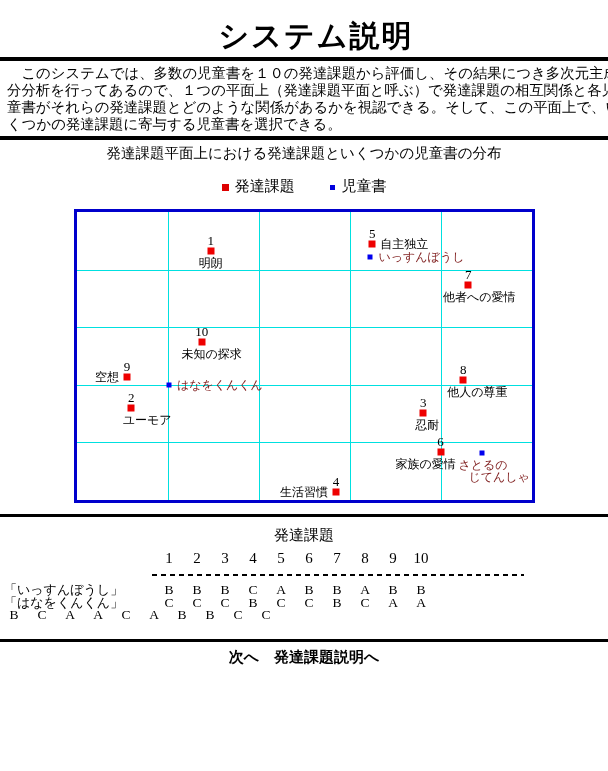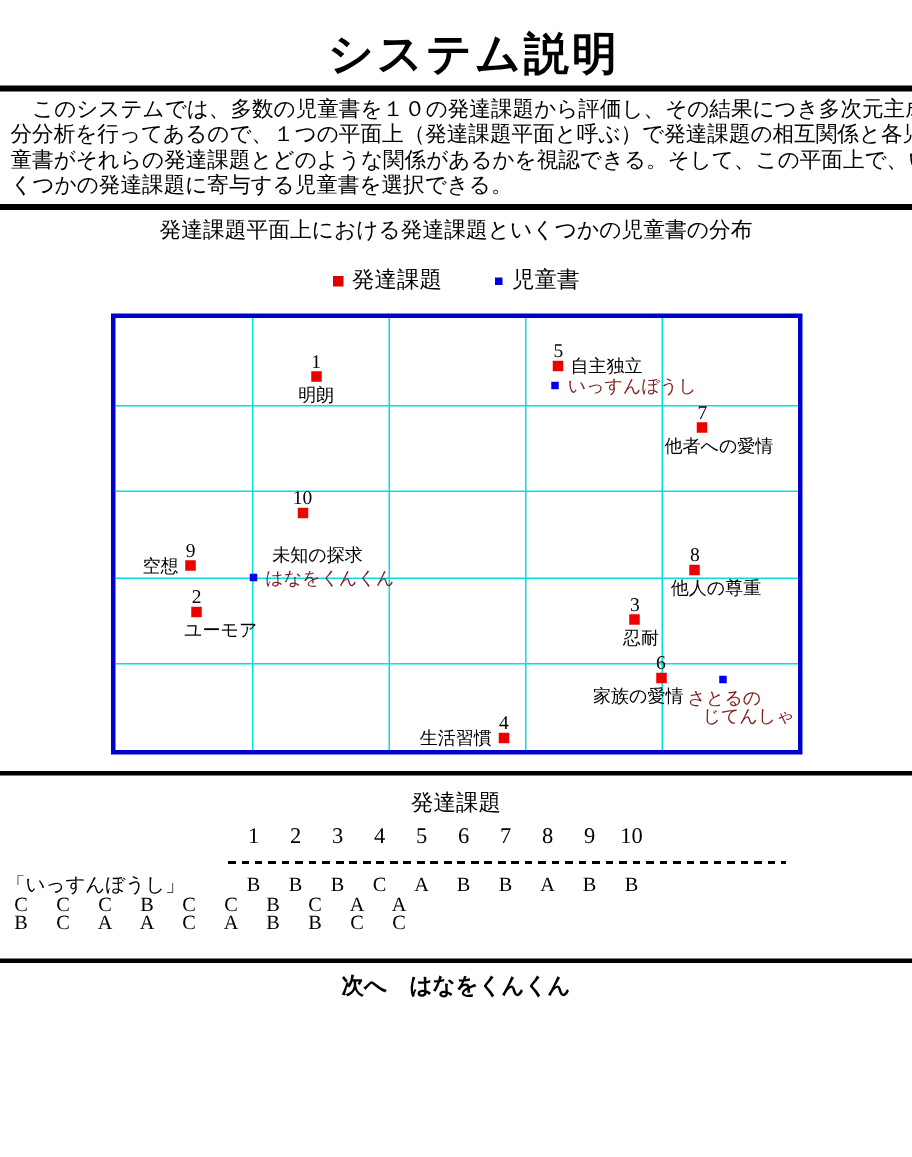--- a/index.html
+++ b/index.html
@@ -135,21 +135,21 @@
           <div class="lbl lbl-task lbl-below" style="margin-left: 14px;">他人の尊重</div>
         </div>
         <div class="pt" style="left: 11%; top: 57.3%;">
           <div class="num">9</div>
           <div class="marker m-task"></div>
           <div class="lbl lbl-task lbl-left">空想</div>
         </div>
         <div class="pt" style="left: 27.4%; top: 45%;">
           <div class="num">10</div>
           <div class="marker m-task"></div>
-          <div class="lbl lbl-task lbl-below" style="margin-left: 10px; margin-top: 16px;">未知の探求</div>
+          <div class="lbl lbl-task lbl-below" style="margin-left: 10px;">未知の探求</div>
         </div>
         <div class="pt" style="left: 64.5%; top: 15.7%;">
           <div class="marker m-book"></div>
           <div class="lbl lbl-book lbl-right">いっすんぼうし</div>
         </div>
         <div class="pt" style="left: 20.2%; top: 60.1%;">
           <div class="marker m-book"></div>
           <div class="lbl lbl-book lbl-right">はなをくんくん</div>
         </div>
         <div class="pt" style="left: 89.1%; top: 83.6%;">
@@ -189,20 +189,21 @@
           <div class="g-cell">B</div>
           <div class="g-cell">C</div>
           <div class="g-cell">A</div>
           <div class="g-cell">B</div>
           <div class="g-cell">B</div>
           <div class="g-cell">A</div>
           <div class="g-cell">B</div>
           <div class="g-cell">B</div>
         </div>
         <div class="g-row">
+          <div class="g-label">「はなをくんくん」</div>
           <div class="g-cell">C</div>
           <div class="g-cell">C</div>
           <div class="g-cell">C</div>
           <div class="g-cell">B</div>
           <div class="g-cell">C</div>
           <div class="g-cell">C</div>
           <div class="g-cell">B</div>
           <div class="g-cell">C</div>
           <div class="g-cell">A</div>
           <div class="g-cell">A</div>
@@ -217,15 +218,15 @@
           <div class="g-cell">B</div>
           <div class="g-cell">B</div>
           <div class="g-cell">C</div>
           <div class="g-cell">C</div>
         </div>
       </div>
   </div>
 
   <div class="rule rule4"></div>
 
-  <div class="footer">次へ　はなをくんくん</div>
+  <div class="footer">次へ　発達課題説明へ</div>
 
 </div>
 
 </body></html>

